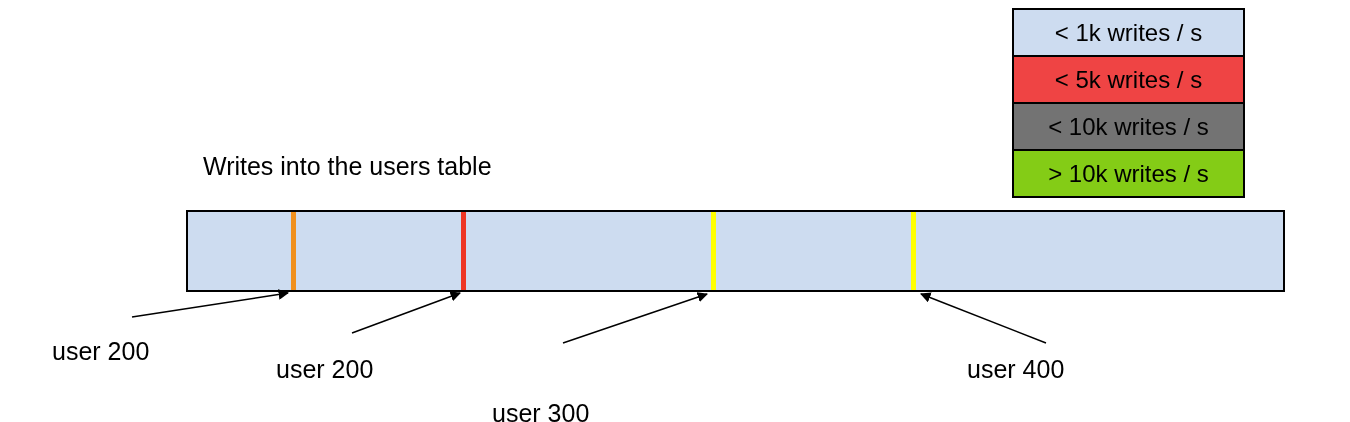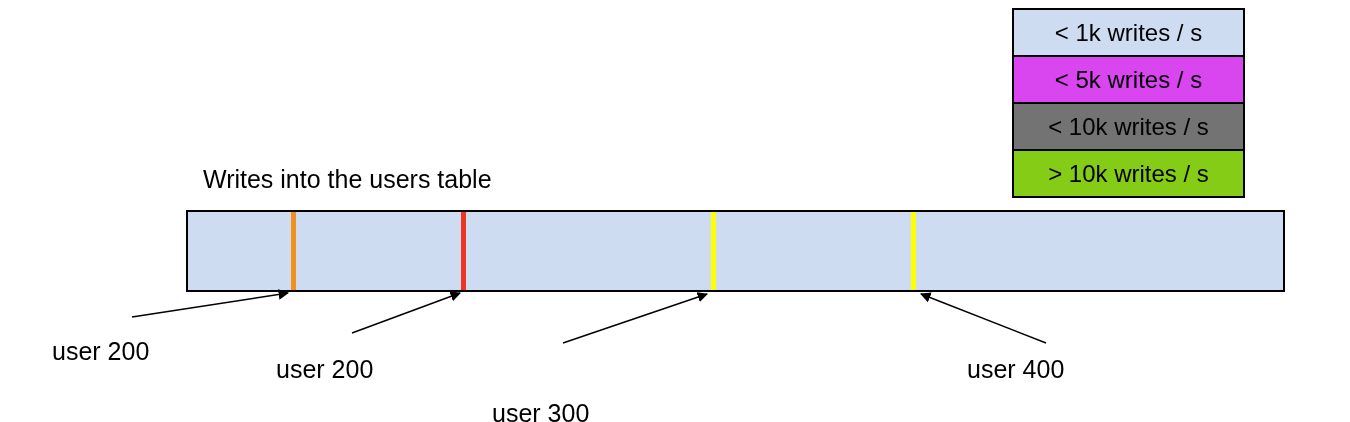--- a/index.html
+++ b/index.html
@@ -12,21 +12,21 @@
     position: relative;
     width: 1350px;
     height: 422px;
     background: #ffffff;
     overflow: hidden;
     color: #000000;
   }
   .title {
     position: absolute;
     left: 203px;
-    top: 164px;
+    top: 151px;
     font-size: 25px;
     line-height: 1.2;
     white-space: nowrap;
   }
   .bar {
     position: absolute;
     left: 186px;
     top: 210px;
     width: 1099px;
     height: 82px;
@@ -109,18 +109,18 @@
     <line x1="1046" y1="343" x2="921" y2="294" stroke="#000000" stroke-width="1.5" marker-end="url(#arrowhead)"></line>
   </svg>
 
   <div class="user-label label-1">user 200</div>
   <div class="user-label label-2">user 200</div>
   <div class="user-label label-3">user 300</div>
   <div class="user-label label-4">user 400</div>
 
   <div class="legend">
     <div class="legend-row" style="background-color: rgb(205, 220, 240);">&lt; 1k writes / s</div>
-    <div class="legend-row" style="background-color: #d946ef;">&lt; 5k writes / s</div>
+    <div class="legend-row" style="background-color: #ef4444;">&lt; 5k writes / s</div>
     <div class="legend-row" style="background-color: #737373;">&lt; 10k writes / s</div>
     <div class="legend-row" style="background-color: #84cc16;">&gt; 10k writes / s</div>
   </div>
 
 </div>
 
 </body></html>

